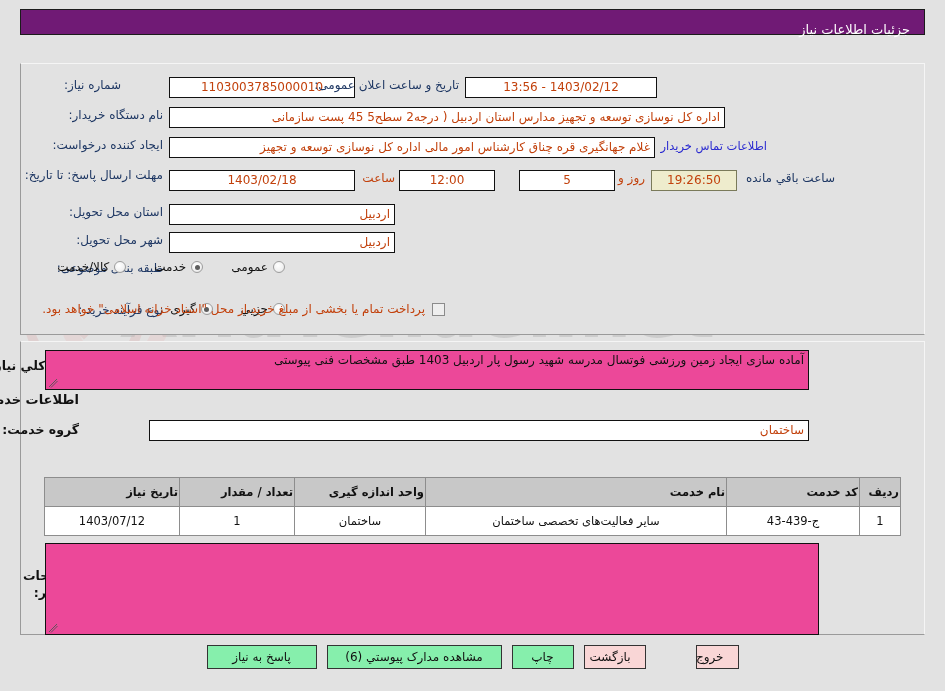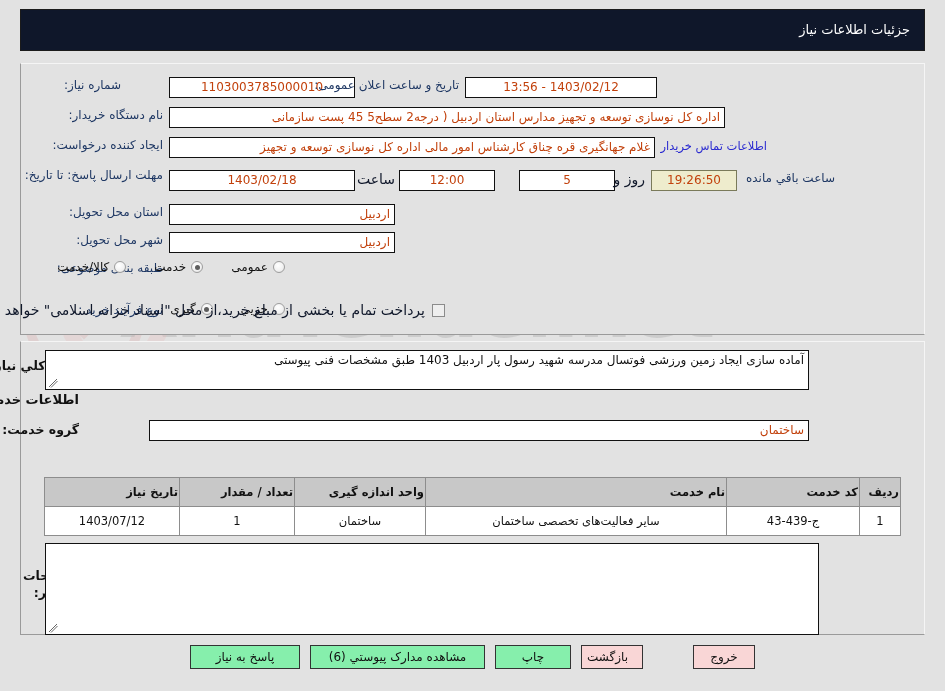--- a/index.html
+++ b/index.html
@@ -56,22 +56,22 @@
     height: 95px;
     opacity: 0.30;
   }
 
   
   .title-bar {
     position: absolute;
     left: 20px;
     top: 9px;
     width: 905px;
-    height: 42px;
-    background: #0f172a;
+    height: 26px;
+    background: #701a75;
     border: 1px solid #1b1b1b;
     box-sizing: border-box;
     z-index: 10;
   }
   .title-bar-text {
     position: absolute;
     right: 14px;
     top: 12px;
     color: #ffffff;
     font-size: 13px;
@@ -95,22 +95,22 @@
     display: flex;
     align-items: center;
     z-index: 12;
   }
   .lbl {
     color: #1f3864;
     font-size: 12px;
     white-space: nowrap;
   }
   .lbl-dark {
-    color: #0f172a;
-    font-size: 14px;
+    color: #c2410c;
+    font-size: 12px;
     white-space: nowrap;
     text-align: right;
   }
   .lbl-bold {
     font-weight: bold;
     color: #111;
     font-size: 12.5px;
     white-space: nowrap;
   }
   .inp {
@@ -177,21 +177,21 @@
     display: inline-block;
     width: 13px; height: 13px;
     border: 1px solid #8b8b8b;
     background: #eeeeee;
     box-sizing: border-box;
     vertical-align: middle;
   }
 
   
   .ta {
-    background: #ffffff;
+    background: #ec4899;
     border: 1px solid #111;
     box-sizing: border-box;
     font-size: 12px;
     color: #111;
     padding: 2px 4px;
     position: relative;
     overflow: hidden;
   }
   .ta .grip {
     position: absolute;
@@ -440,16 +440,16 @@
 <div class="ta" style="position:absolute; right:126px; top:543px; width:774px; height:92px; z-index:12;">
   <span></span>
   <svg class="grip" viewBox="0 0 10 10">
     <path d="M1 9 L9 1 M3 9.5 L9.5 3" stroke="#555" stroke-width="0.9" fill="none"></path>
   </svg>
 </div>
 
 <div class="btnbar">
   <button class="btn" style="width:110px;">پاسخ به نیاز</button>
   <button class="btn" style="width:175px;">مشاهده مدارک پیوستي (6)</button>
-  <button class="btn" style="width:76px;">چاپ</button>
+  <button class="btn" style="width:62px;">چاپ</button>
   <button class="btn red" style="width:62px;">بازگشت</button>
-  <button class="btn red" style="width:62px;margin-left:40px;">خروج</button>
+  <button class="btn red" style="width:43px;margin-left:40px;">خروج</button>
 </div>
 
 </body></html>

